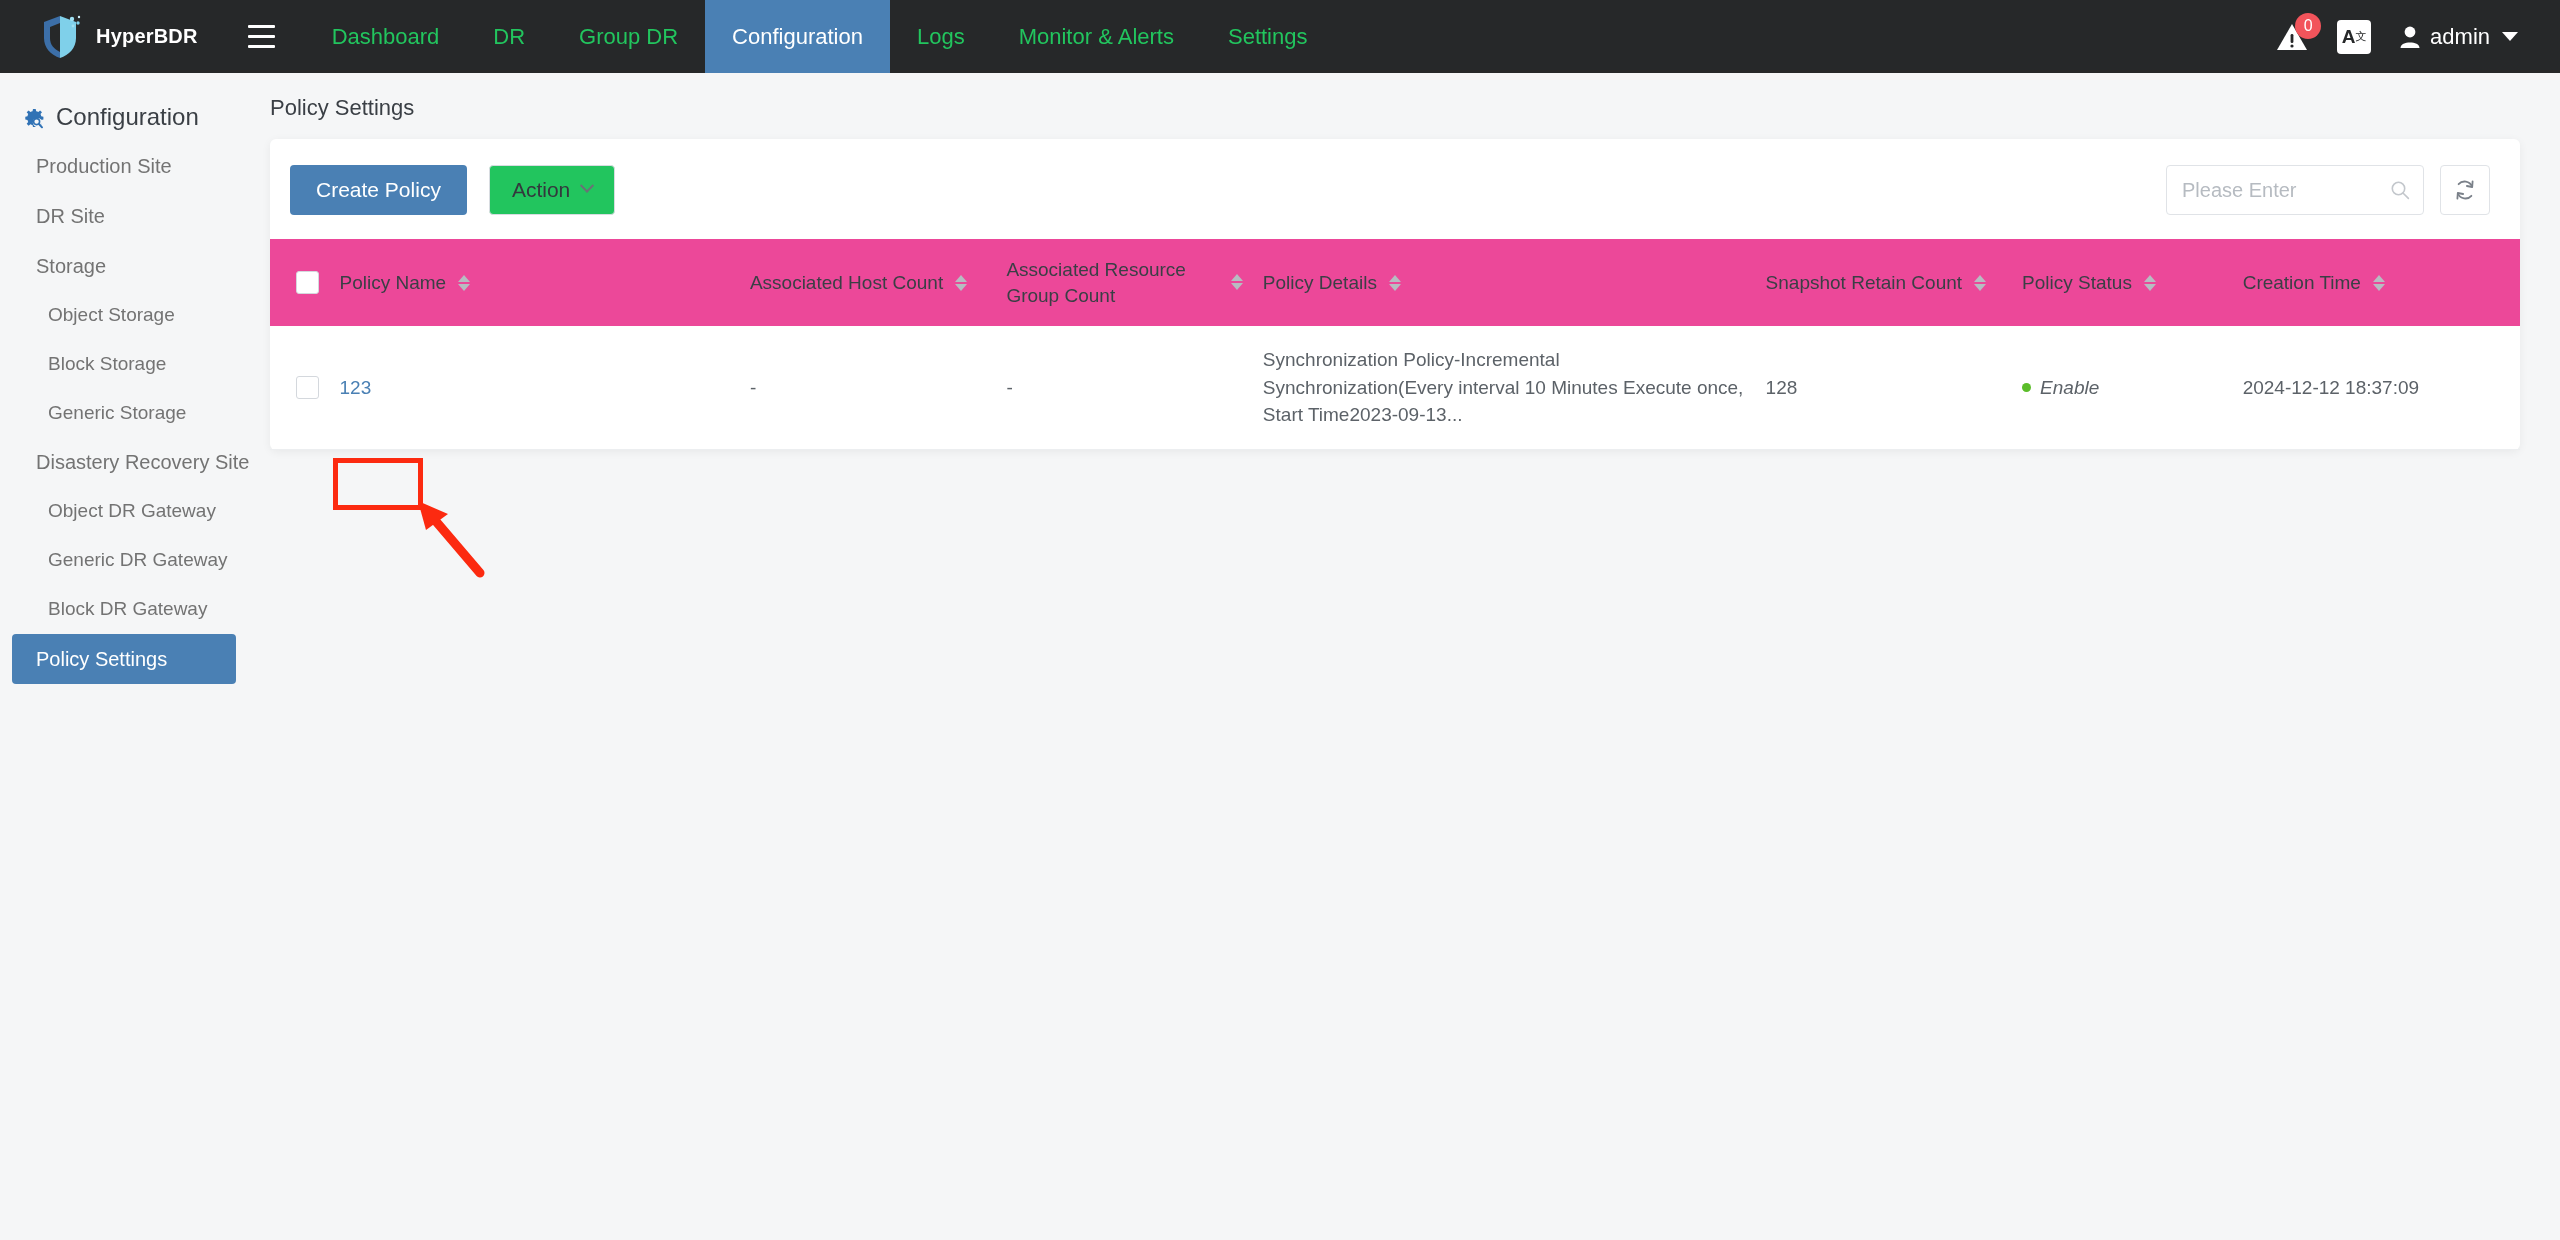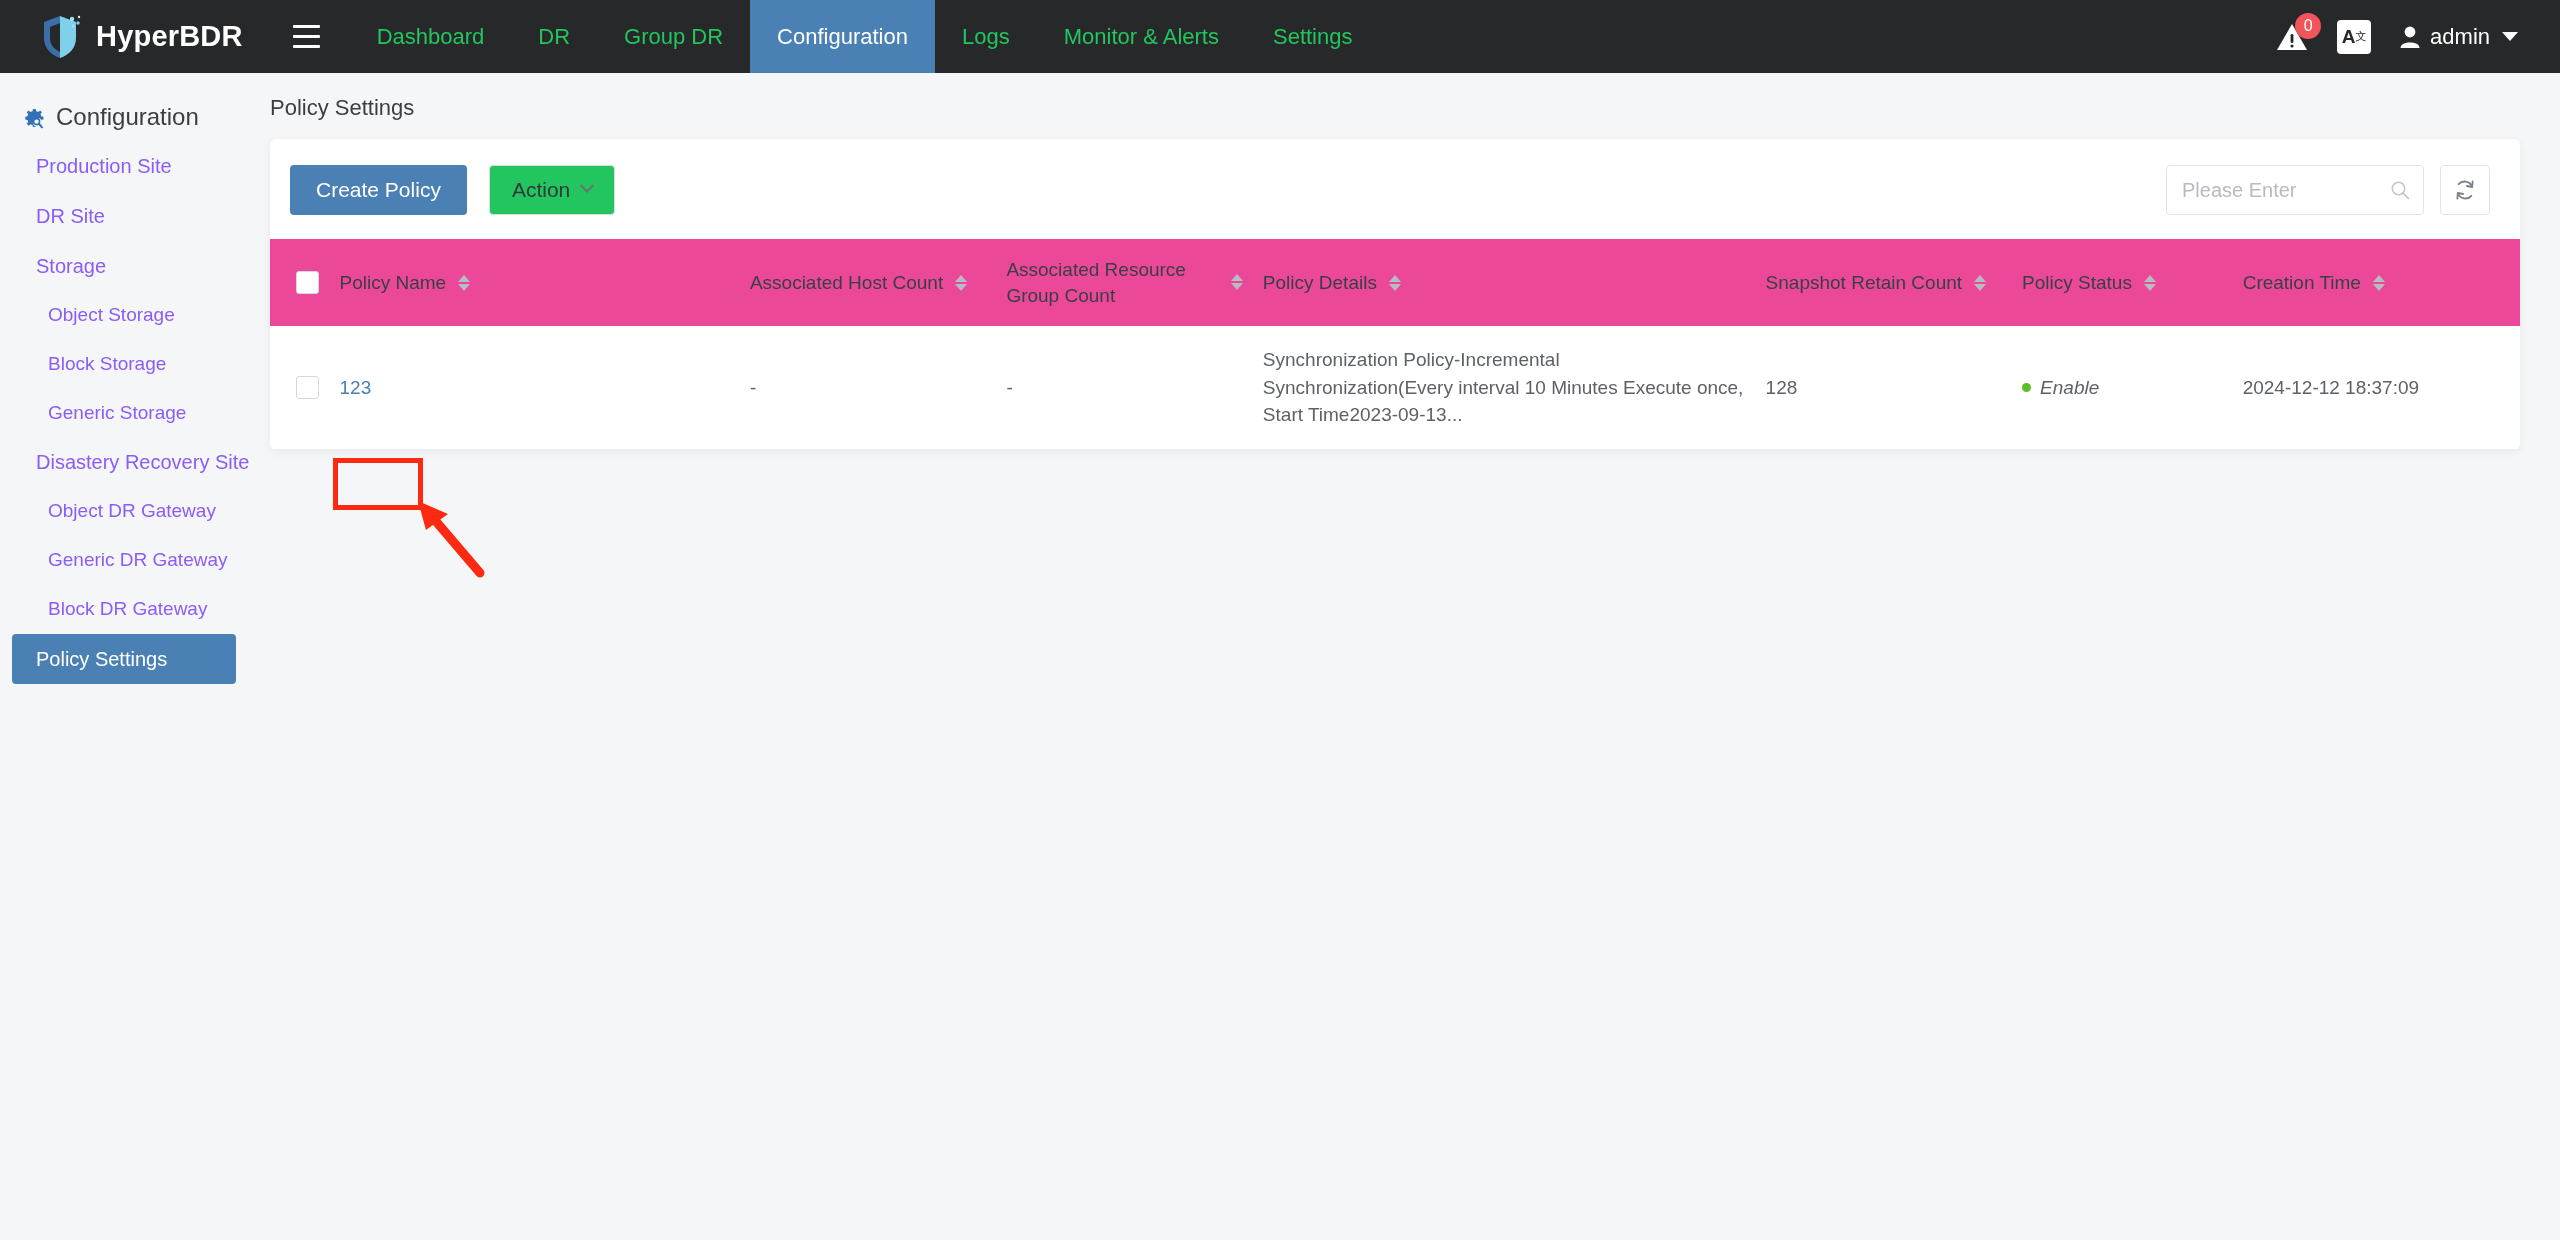--- a/index.html
+++ b/index.html
@@ -19,21 +19,21 @@
     align-items: stretch;
     position: relative;
   }
   .brand {
     display: flex; align-items: center;
     padding-left: 40px; padding-right: 20px;
     gap: 14px;
   }
   .brand-logo { width: 42px; height: 46px; display: block; }
   .brand-name {
-    color: #ffffff; font-size: 29px; font-weight: bold;
+    color: #ffffff; font-size: 20px; font-weight: bold;
     letter-spacing: .2px;
   }
   .hamburger {
     display: flex; flex-direction: column; justify-content: center;
     gap: 7px; padding: 0 30px; cursor: pointer;
   }
   .hamburger span {
     display: block; width: 27px; height: 3px; background: #fff; border-radius: 1px;
   }
   .nav {
@@ -87,21 +87,21 @@
     background: #f5f6f7;
     padding-top: 20px;
   }
   .side-head {
     display: flex; align-items: center; gap: 12px;
     padding: 10px 0 10px 20px;
     color: #3a3f45; font-size: 24px;
   }
   .side-item {
     padding: 13px 0 13px 36px;
-    font-size: 20px; color: #8b5cf6; cursor: pointer;
+    font-size: 20px; color: #737373; cursor: pointer;
     line-height: 1.2;
   }
   .side-item.sub { padding-left: 48px; font-size: 19px; }
   .side-item.active {
     background: #4a80b4; color: #ffffff;
     border-radius: 4px;
     margin: 0 34px 0 12px;
     padding-left: 24px;
   }
 

